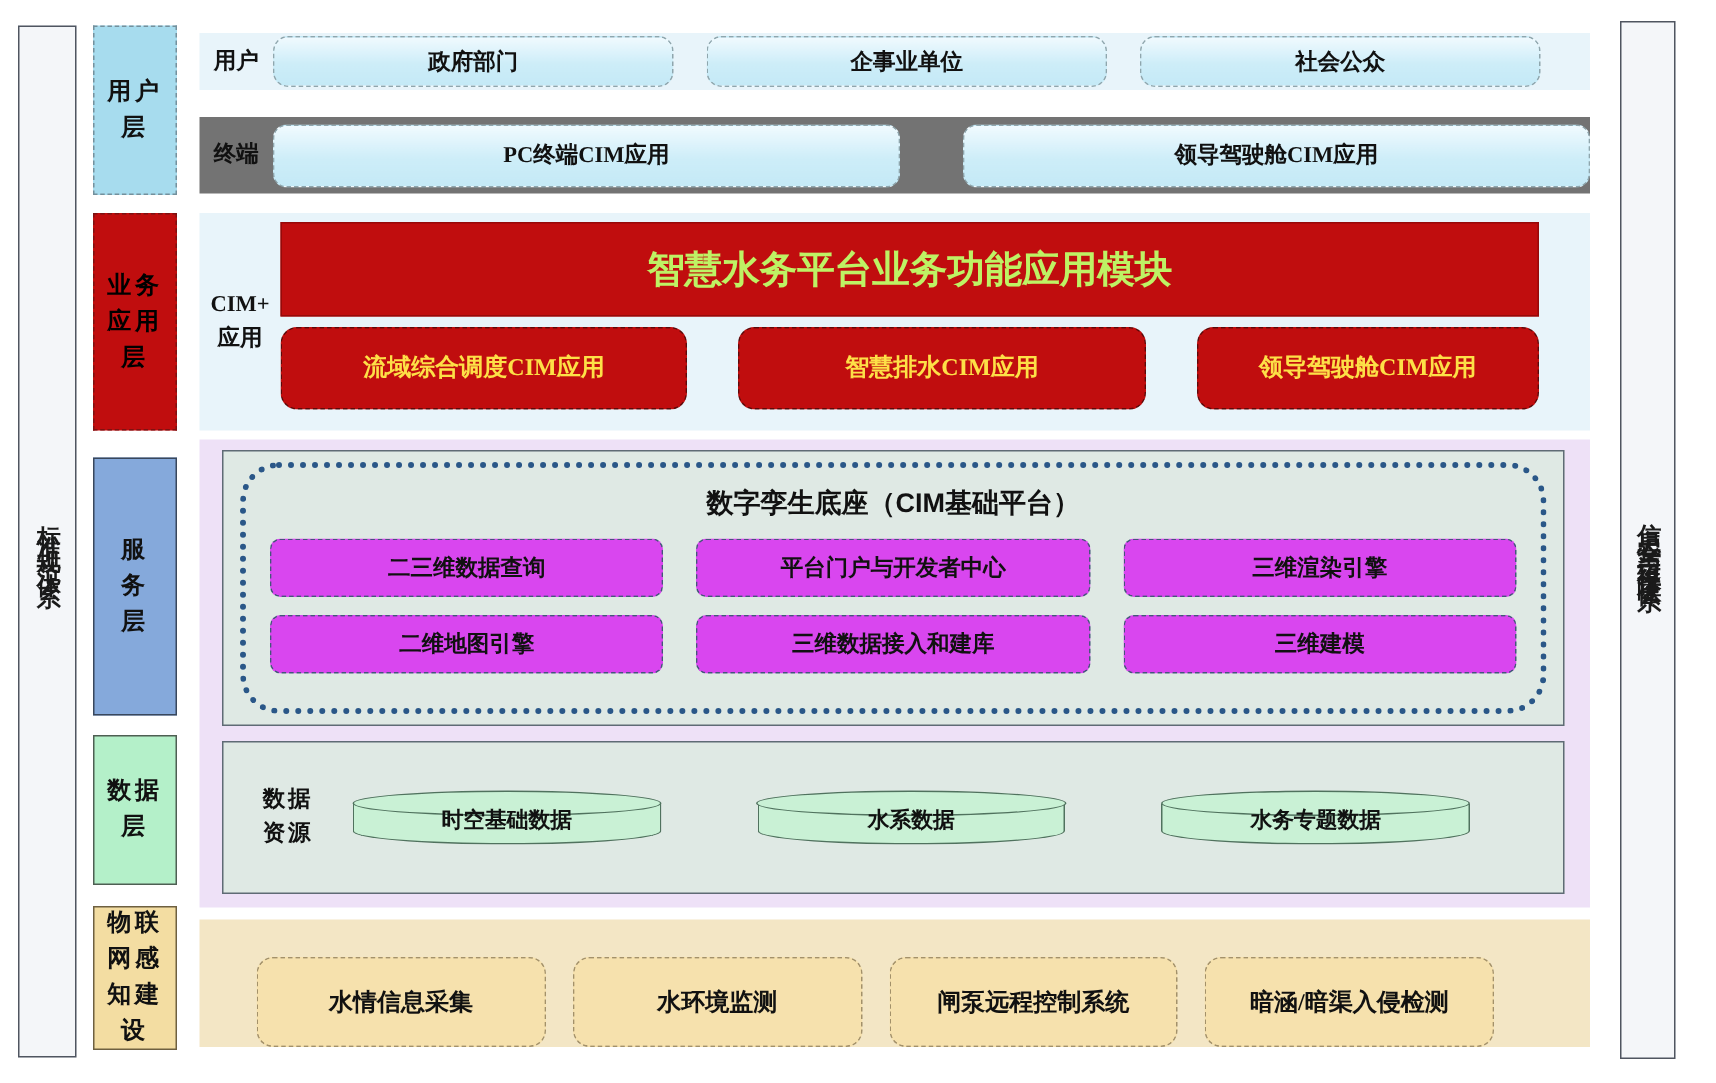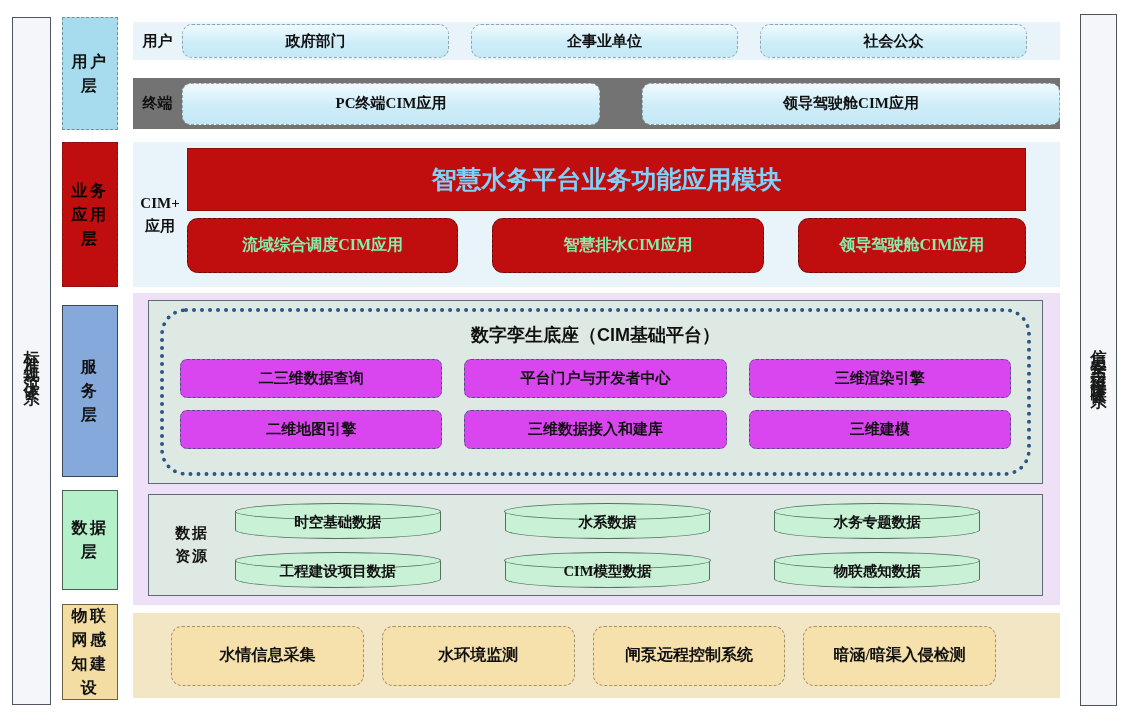--- a/index.html
+++ b/index.html
@@ -37,21 +37,21 @@
   #label-data     { top:490px; height:100px; background:#b4f0c9; border:1.3px solid #4e5f53; }
   #label-iot      { top:604px; height:96px;  background:#f3dda2; border:1.3px solid #6e6040; }
 
   
   .strip { left:133px; width:927px; }
   #strip-user     { top:22px;  height:38px;  background:#e8f4fa; display:flex; align-items:center; }
   #strip-terminal { top:78px;  height:51px;  background:#737373; display:flex; align-items:center; }
   #strip-business { top:142px; height:145px; background:#e8f4fa; display:flex; }
   #strip-mid      { top:293px; height:312px; background:#eee1f7; }
   #strip-iot      { top:613px; height:85px;  background:#f3e6c5;
-                    display:flex; align-items:center; gap:18px; padding:0 64px 0 38px; }
+                    display:flex; align-items:flex-end; gap:18px; padding:0 64px 0 38px; }
 
   .rail {
     flex:0 0 49px; display:flex; align-items:center; justify-content:center;
     font-weight:bold; font-size:15px; text-align:center; line-height:1.5;
   }
   .rail .wrapcim { width:3.6em; overflow-wrap:break-word; }
 
   
   .row-boxes { flex:1; display:flex; align-items:center; }
   #strip-user     .row-boxes { gap:22px; padding-right:33px; }
@@ -62,28 +62,28 @@
     border:1px dashed #8fa6ad; border-radius:9px;
     font-size:15px; font-weight:bold;
   }
   #strip-user .lb-box { height:32px;border-radius:10px; }
   #strip-terminal .lb-box { height:40px; }
 
   
   .biz-col { flex:1; display:flex; flex-direction:column; padding:6px 34px 14px 0; }
   .biz-main {
     height:62px; background:#c00d0e; border:1px solid #960909;
-    color:#7dd3fc; font-weight:bold; font-size:25px;
+    color:#bef264; font-weight:bold; font-size:25px;
     font-family:"Liberation Sans","DejaVu Sans",sans-serif;
     display:flex; align-items:center; justify-content:center;
   }
   .biz-apps { display:flex; gap:34px; margin-top:7px; height:56px; }
   .biz-app {
     background:#c00d0e; border:1.5px dashed #5c0a0a; border-radius:11px;
-    color:#86efac; font-weight:bold; font-size:16px;
+    color:#fde047; font-weight:bold; font-size:16px;
     display:flex; align-items:center; justify-content:center;
   }
   .biz-app.w1 { flex:1.19; } .biz-app.w2 { flex:1.19; } .biz-app.w3 { flex:1; }
 
   
   #service-container {
     left:148px; top:300px; width:895px; height:184px;
     background:#dfe9e4; border:1.5px solid #5f6b75;
   }
   #service-dotted {
@@ -223,31 +223,20 @@
         <div class="cyl">
           <div class="cyl-text">时空基础数据</div>
         </div>
         <div class="cyl">
           <div class="cyl-text">水系数据</div>
         </div>
         <div class="cyl">
           <div class="cyl-text">水务专题数据</div>
         </div>
       </div>
-      <div class="cyl-row">
-        <div class="cyl">
-          <div class="cyl-text">工程建设项目数据</div>
-        </div>
-        <div class="cyl">
-          <div class="cyl-text">CIM模型数据</div>
-        </div>
-        <div class="cyl">
-          <div class="cyl-text">物联感知数据</div>
-        </div>
-      </div>
     </div>
   </div>
 
   <div class="abs strip" id="strip-iot">
     <div class="iot-box">水情信息采集</div>
     <div class="iot-box">水环境监测</div>
     <div class="iot-box">闸泵远程控制系统</div>
     <div class="iot-box">暗涵/暗渠入侵检测</div>
   </div>
 

